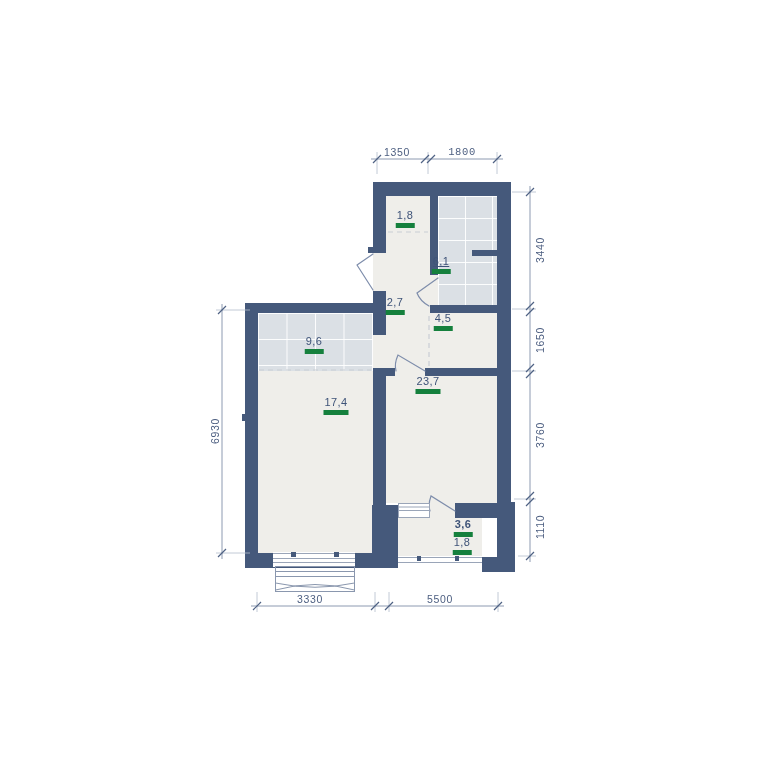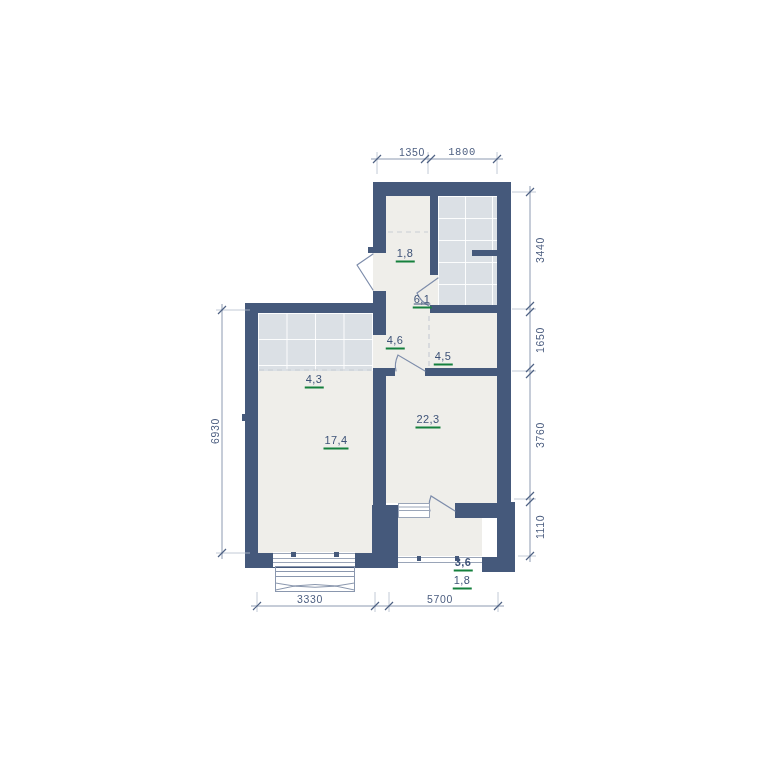--- a/index.html
+++ b/index.html
@@ -7,21 +7,21 @@
   .canvas{position:relative;width:768px;height:768px;background:#ffffff;overflow:hidden;}
   .floor{position:absolute;background:#EFEEEA;}
   .tile{position:absolute;background-color:#DBE0E5;
         background-image:linear-gradient(to right, rgba(255,255,255,.92) 1px, transparent 1px),
                          linear-gradient(to bottom, rgba(255,255,255,.92) 1px, transparent 1px);}
   .tile.bath{background-size:27px 22px;}
   .tile.kitchen{background-size:28.5px 26px;}
   .wall{position:absolute;background:#45597B;}
   svg.lines{position:absolute;left:0;top:0;pointer-events:none;}
   .rlabel{position:absolute;transform:translate(-50%,-50%);color:#3E5378;font-size:11px;
-          letter-spacing:.4px;white-space:nowrap;padding:0 1px 2px;border-bottom:2px solid #15803d;line-height:1;margin-top:36px;}
+          letter-spacing:.4px;white-space:nowrap;padding:0 1px 2px;border-bottom:5px solid #15803d;line-height:1;}
   .dlabel{position:absolute;transform:translate(-50%,-50%);color:#4C5E80;font-size:10.5px;
           letter-spacing:.6px;white-space:nowrap;line-height:1;}
   .dlabel.rot{transform:translate(-50%,-50%) rotate(-90deg);}
 </style>
 </head>
 <body>
 
 <div class="canvas">
 
   <div class="floor" style="left:386px;top:196px;width:44px;height:172px;"></div>
@@ -114,32 +114,32 @@
 
     <g stroke="#4F6284" stroke-width="1.2" fill="none">
       <path d="M373,163 L381,155 M421,163 L429,155 M427,163 L435,155 M493,163 L501,155"></path>
       <path d="M218,314 L226,306 M218,557 L226,549"></path>
       <path d="M526,196 L534,188 M526,310 L534,302 M526,316 L534,308 M526,372 L534,364 M526,378 L534,370 M526,500 L534,492 M526,506 L534,498 M526,560 L534,552"></path>
       <path d="M253,610 L261,602 M371,610 L379,602 M385,610 L393,602 M494,610 L502,602"></path>
     </g>
   </svg>
 
   <div class="rlabel" style="left:405px;top:219px;">1,8</div>
-  <div class="rlabel" style="left:422px;top:265px;text-decoration:underline;">6,1</div>
-  <div class="rlabel" style="left:395px;top:306px;">4,6</div>
+  <div class="rlabel" style="left:441px;top:265px;text-decoration:underline;">6,1</div>
+  <div class="rlabel" style="left:395px;top:306px;">2,7</div>
   <div class="rlabel" style="left:443px;top:322px;">4,5</div>
-  <div class="rlabel" style="left:314px;top:345px;">4,3</div>
+  <div class="rlabel" style="left:314px;top:345px;">9,6</div>
   <div class="rlabel" style="left:336px;top:406px;text-align:center;">17,4</div>
-  <div class="rlabel" style="left:428px;top:385px;">22,3</div>
+  <div class="rlabel" style="left:428px;top:385px;">23,7</div>
   <div class="rlabel" style="left:463px;top:528px;font-weight:bold;">3,6</div>
   <div class="rlabel" style="left:462px;top:546px;">1,8</div>
 
-  <div class="dlabel" style="left:412px;top:152px;">1350</div>
+  <div class="dlabel" style="left:397px;top:152px;">1350</div>
   <div class="dlabel" style="left:462px;top:152px;font-family:Liberation Mono, monospace;">1800</div>
   <div class="dlabel rot" style="left:215px;top:431px;">6930</div>
   <div class="dlabel rot" style="left:540px;top:250px;">3440</div>
   <div class="dlabel rot" style="left:540px;top:340px;">1650</div>
   <div class="dlabel rot" style="left:540px;top:435px;">3760</div>
   <div class="dlabel rot" style="left:540px;top:527px;">1110</div>
   <div class="dlabel" style="left:310px;top:599px;text-align:right;">3330</div>
-  <div class="dlabel" style="left:440px;top:599px;">5700</div>
+  <div class="dlabel" style="left:440px;top:599px;">5500</div>
 
 </div>
 
 </body></html>

